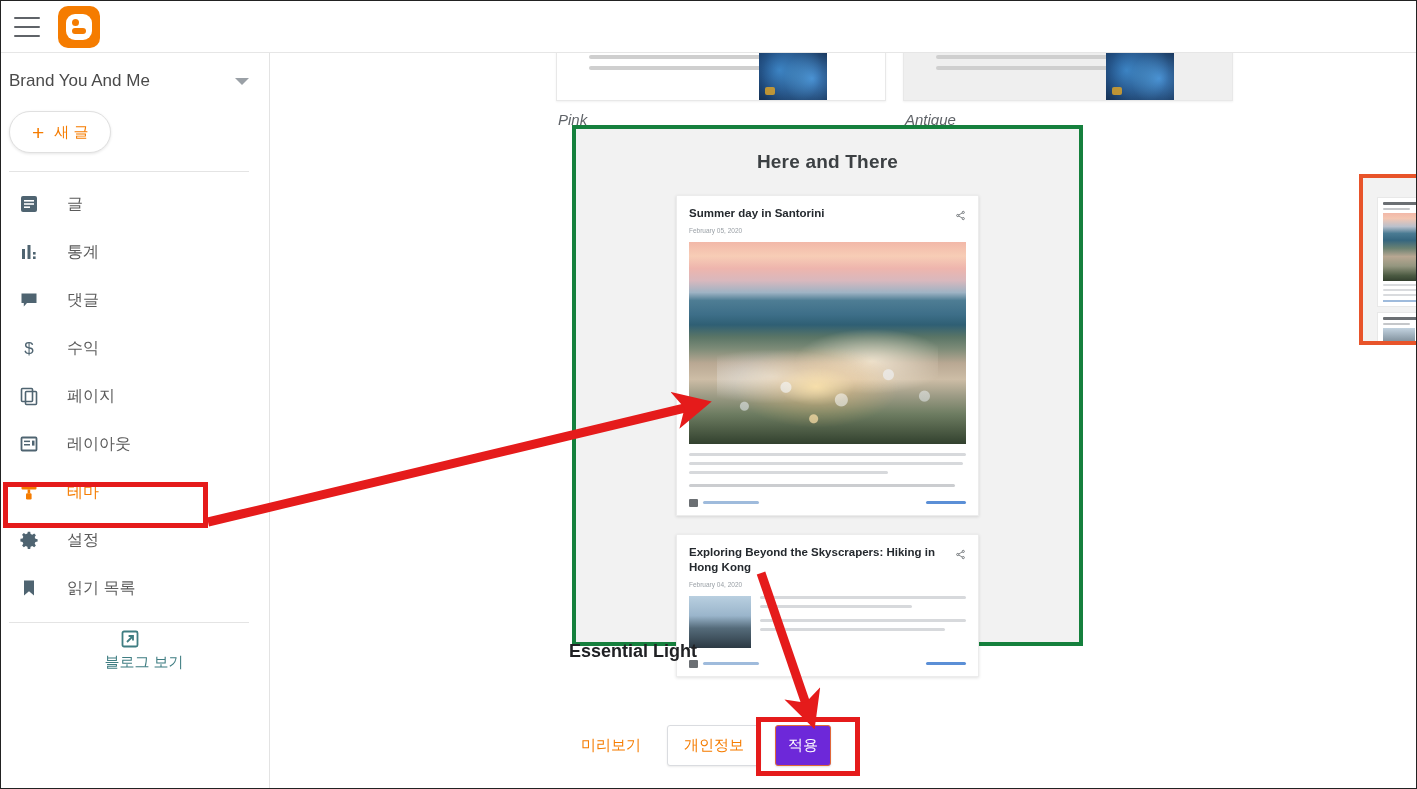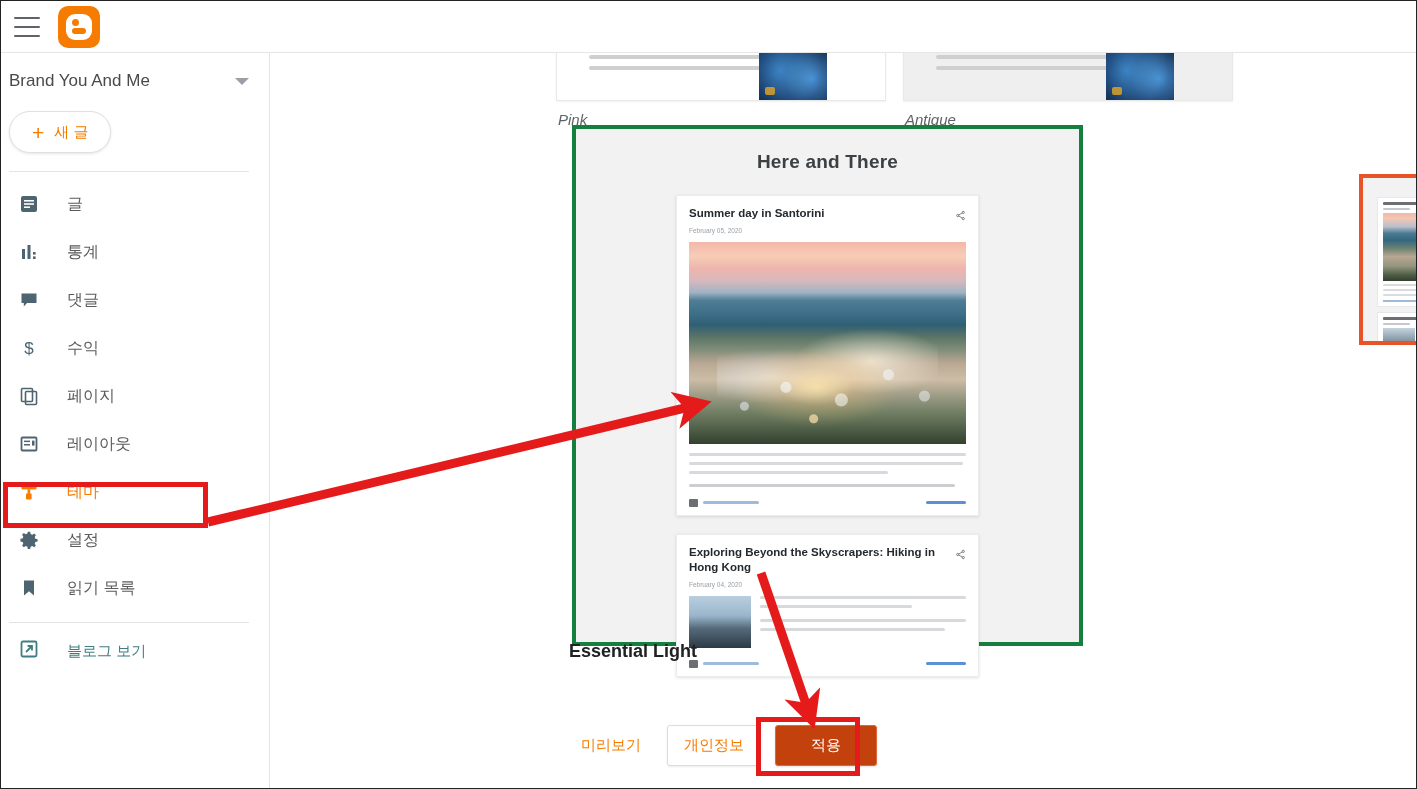--- a/index.html
+++ b/index.html
@@ -111,21 +111,21 @@
 
   .nav-item.active .lbl { color: #f57c00; }
   .nav-item.active .ic { color: #f57c00; }
 
   #nav-divider2 {
     margin: 10px 20px 6px 8px;
     height: 1px; background: #e4e4e4;
   }
   #view-blog {
     display: flex; align-items: center;
-    height: 44px; padding-left: 18px; cursor: pointer;
+    height: 44px; padding-left: 18px; cursor: pointer; flex-direction: column;
   }
   #view-blog .ic { width: 26px; height: 24px; margin-right: 22px; color: #3f7d82; }
   #view-blog .lbl { font-size: 15px; color: #3f7d82; }
 
   #legal {
     padding: 12px 0 0 8px;
     font-size: 12.5px; color: #9e9e9e;
     white-space: nowrap;
   }
   #legal a { color: #9e9e9e; text-decoration: none; cursor: pointer; }
@@ -326,22 +326,22 @@
     color: #f57c00; font-size: 15px; padding: 8px 12px;
     font-family: inherit;
   }
   .btn-outline {
     background: #fff; border: 1px solid #dadce0; border-radius: 3px;
     color: #f57c00; font-size: 15px; padding: 10px 16px; cursor: pointer;
     box-shadow: 0 1px 2px rgba(0,0,0,.08);
     font-family: inherit;
   }
   .btn-primary {
-    background: #c2410c; border: 1px solid #e0673a; border-radius: 3px;
-    color: #fff; font-size: 15px; padding: 10px 35px; cursor: pointer;
+    background: #6d28d9; border: 1px solid #e0673a; border-radius: 3px;
+    color: #fff; font-size: 15px; padding: 10px 12px; cursor: pointer;
     box-shadow: 0 1px 2px rgba(0,0,0,.12);
     font-family: Liberation Mono, monospace;
   }
 
   
   .anno-box {
     position: absolute; border: 5px solid #e51b1b;
     pointer-events: none; z-index: 40;
   }
   #anno-theme-nav { left: 2px; top: 481px; width: 205px; height: 46px; }

